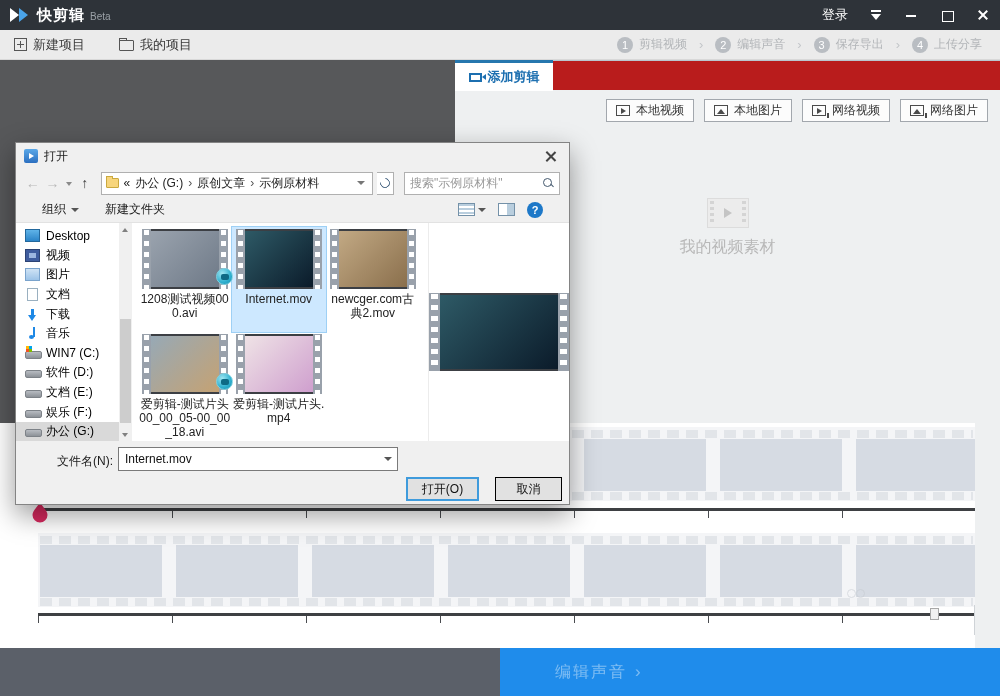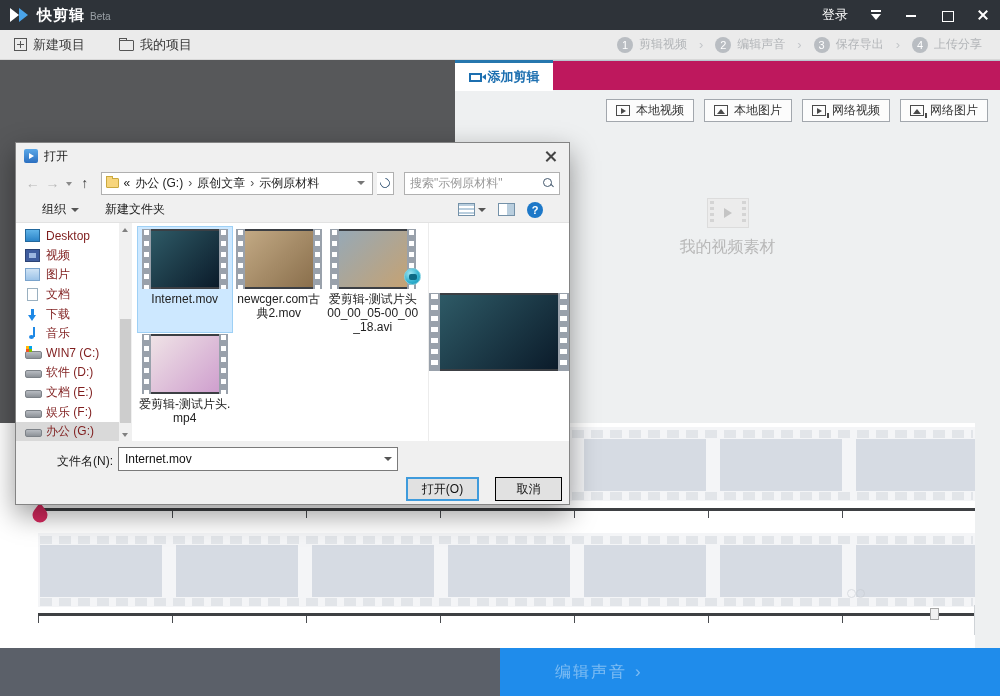--- a/index.html
+++ b/index.html
@@ -38,21 +38,21 @@
   .step{display:flex;align-items:center;gap:6px}
   .step-num{width:16px;height:16px;border-radius:50%;background:#b9bdc2;color:#fff;font-size:11px;display:flex;align-items:center;justify-content:center}
   .step-label{font-size:12px;color:#b2b5b8}
   .step-chev{color:#c3c6c9;font-size:13px;margin:0 1px}
   .steps .wrap:last-child .step-chev{display:none}
   .steps .wrap{display:flex;align-items:center;gap:11px}
 
   
   .preview-area{position:absolute;left:0;top:60px;width:455px;height:363px;background:#57585a}
   .right-panel{position:absolute;left:455px;top:60px;width:545px;height:588px;background:#eef0f1}
-  .tabstrip{position:absolute;left:0;top:0;width:545px;height:30px;background:#be185d;border-top:1px solid #b9c6cf}
+  .tabstrip{position:absolute;left:0;top:0;width:545px;height:30px;background:#b91c1c;border-top:1px solid #b9c6cf}
   .tab{position:absolute;left:0;top:-1px;width:98px;height:31px;background:#fff;border-top:3px solid #2677ae;display:flex;align-items:center;justify-content:center;gap:6px;color:#1c6fb0;font-size:13px;font-weight:bold;cursor:pointer}
   .cam-ic{width:13px;height:9px;border:2px solid #1c6fb0;position:relative}
   .cam-ic::after{content:"";position:absolute;right:-6px;top:-1px;border-top:3px solid transparent;border-bottom:3px solid transparent;border-right:4px solid #1c6fb0}
   .media-btns{position:absolute;right:12px;top:39px;display:flex;gap:10px}
   .m-btn{height:23px;padding:0 9px;background:#fcfcfc;border:1px solid #a2a7ad;display:flex;align-items:center;gap:6px;font-size:12px;color:#333;cursor:pointer}
   .mb-ic{width:14px;height:11px;border:1px solid #4a4a4a;position:relative}
   .ic-local-video .mb-ic::after,.ic-web-video .mb-ic::after{content:"";position:absolute;left:4px;top:2px;border-top:3px solid transparent;border-bottom:3px solid transparent;border-left:5px solid #4a4a4a}
   .ic-local-image .mb-ic::after,.ic-web-image .mb-ic::after{content:"";position:absolute;left:2px;bottom:1px;border-left:4px solid transparent;border-right:4px solid transparent;border-bottom:5px solid #4a4a4a}
   .ic-web-video .mb-ic::before,.ic-web-image .mb-ic::before{content:"";position:absolute;right:-4px;bottom:-3px;width:2px;height:5px;background:#4a4a4a}
   .empty-state{position:absolute;left:0;top:138px;width:545px;display:flex;flex-direction:column;align-items:center;gap:9px}
@@ -133,21 +133,21 @@
   .cmd-right{margin-left:auto;display:flex;align-items:center;gap:12px}
   .view-ic{width:17px;height:13px;border:1px solid #7491a8;background:repeating-linear-gradient(#b9cede 0 2px,#fff 2px 4px);cursor:pointer}
   .pane-ic{width:17px;height:13px;border:1px solid #7491a8;background:linear-gradient(90deg,#fff 0 8px,#b9cede 8px);cursor:pointer}
   .help-ic{width:16px;height:16px;border-radius:50%;background:#1d78c8;color:#fff;font-size:11px;font-weight:bold;display:flex;align-items:center;justify-content:center;cursor:pointer}
 
   .dlg-body{position:absolute;left:0;top:80px;width:553px;height:218px;background:#fff;display:flex}
   .sb-list{width:103px;padding-top:3px}
   .sb-item{height:19.6px;display:flex;align-items:center;gap:6px;padding-left:9px;cursor:pointer}
   .sb-item.selected{background:#d9d9d9}
   .sb-icon{flex:none;width:15px;height:13px;position:relative}
-  .sb-label{font-size:12px;color:#7f1d1d;white-space:nowrap}
+  .sb-label{font-size:12px;color:#000000;white-space:nowrap}
   .ic-desktop .sb-icon{background:linear-gradient(#5fb3e8,#2b84c8);border:1px solid #23689c}
   .ic-video .sb-icon{background:#3f5d9e;border:1px solid #2c4374}
   .ic-video .sb-icon::after{content:"";position:absolute;left:3px;top:3px;right:3px;bottom:3px;background:#9db7e0}
   .ic-picture .sb-icon{background:linear-gradient(#cfe3f5,#9cc3e8);border:1px solid #7aa3cc}
   .ic-doc .sb-icon{width:11px;height:13px;margin:0 2px;background:#fff;border:1px solid #9ab0c0}
   .ic-download .sb-icon::before{content:"";position:absolute;left:6px;top:1px;width:3px;height:7px;background:#1e88e5}
   .ic-download .sb-icon::after{content:"";position:absolute;left:3px;top:7px;border-left:4.5px solid transparent;border-right:4.5px solid transparent;border-top:6px solid #1e88e5}
   .ic-music .sb-icon::before{content:"";position:absolute;left:8px;top:0;width:2px;height:10px;background:#1e88e5}
   .ic-music .sb-icon::after{content:"";position:absolute;left:4px;top:8px;width:5px;height:4px;border-radius:50%;background:#1e88e5}
   .ic-drive .sb-icon::after,.ic-drive-win .sb-icon::after{content:"";position:absolute;left:0;top:4px;width:15px;height:6px;border-radius:2px;background:linear-gradient(#b8bcc2,#8d9298);border:1px solid #7d8288}
@@ -450,20 +450,29 @@
           <span class="sb-label">办公 (G:)</span>
         </div>
       </div>
     <div class="sb-scroll">
       <span class="sc-up"></span>
       <span class="sc-thumb"></span>
       <span class="sc-down"></span>
     </div>
     <div class="file-grid">
 
+    <div class="cell badge" style="--from: #9aa3ae; --to: #6e7987;">
+          <div class="thumb">
+            <span class="rail"></span>
+            <span class="timg"></span>
+            <span class="rail"></span>
+            <span class="bdg"></span>
+          </div>
+          <div class="fname">1208测试视频000.avi</div>
+        </div>
         <div class="cell selected" style="--from: #2e5a66; --to: #0b1b2a;">
           <div class="thumb">
             <span class="rail"></span>
             <span class="timg"></span>
             <span class="rail"></span>
 
           </div>
           <div class="fname">Internet.mov</div>
         </div>
         <div class="cell" style="--from: #c2a984; --to: #8a6f4c;">

